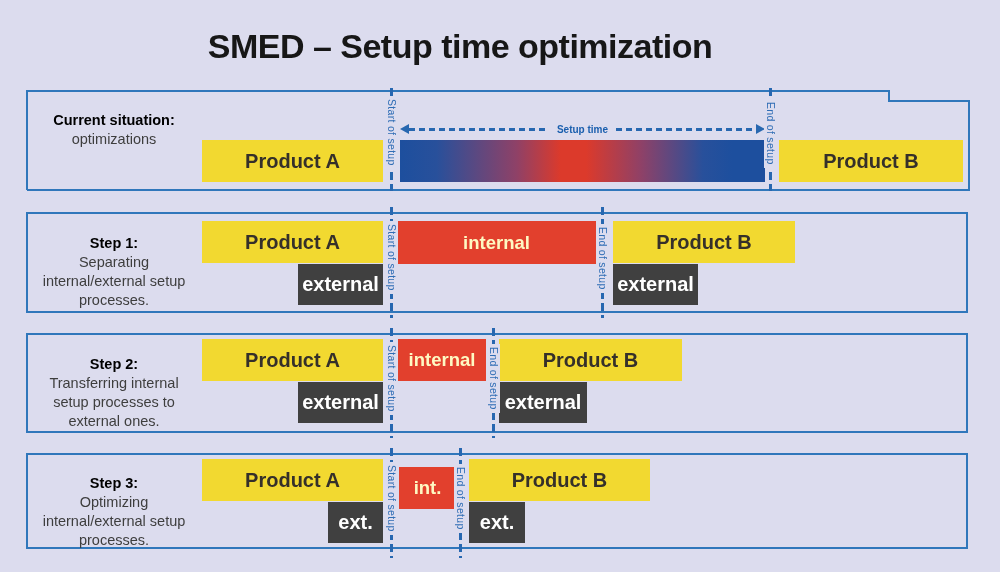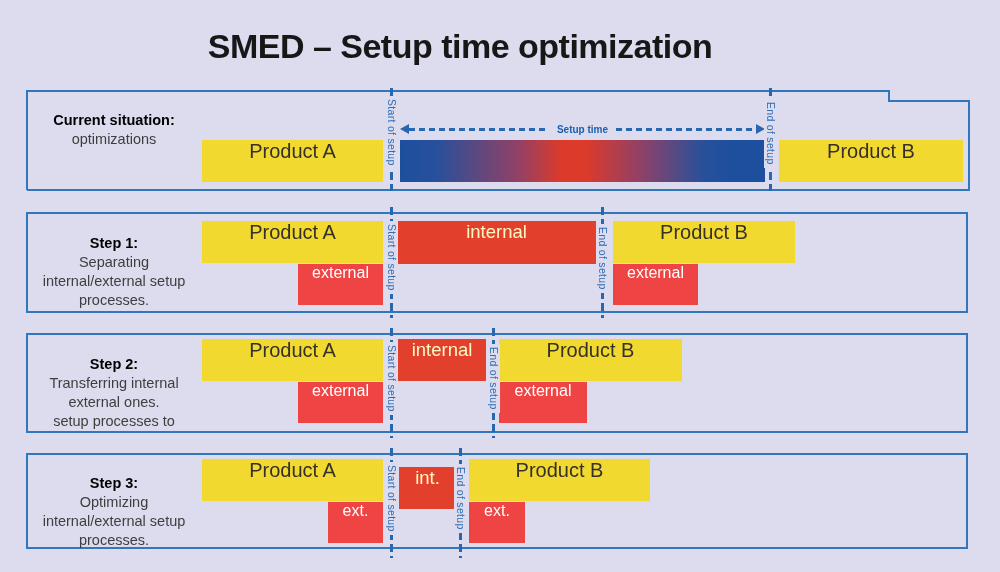--- a/index.html
+++ b/index.html
@@ -16,26 +16,26 @@
   .panel{
     position:absolute;left:26px;width:942px;
     border:2px solid #3077bb;background:transparent;box-sizing:border-box;
   }
   .desc{
     position:absolute;left:14px;width:200px;text-align:center;
     font-size:14.5px;line-height:19px;color:#3e3e3e;
   }
   .desc .hd{font-weight:700;color:#000000;}
   .box{
-    position:absolute;display:flex;justify-content:center;
-    box-sizing:border-box;z-index:3;
+    position:absolute;display:flex;align-items:center;justify-content:center;
+    box-sizing:border-box;z-index:3;font-weight:bold;
   }
   .yellow{background:#f2d930;color:#35302a;font-size:20px;}
   .red{background:#e2402d;color:#fef9c3;font-size:18.5px;}
-  .blue{background:#ef4444;color:#ffffff;font-size:16px;}
+  .blue{background:#404040;color:#ffffff;font-size:20px;}
   .grad{
     position:absolute;z-index:2;
     background:linear-gradient(90deg,#1d4f9e 0%,#28509b 10%,#8f4167 32%,
       #dc3a2b 44%,#dc3a2b 51%,#8f4167 66%,#28509b 83%,#1d4f9e 91%,#1d4f9e 100%);
   }
   .vline{
     position:absolute;width:3px;z-index:1;
     background:repeating-linear-gradient(180deg,#2767b0 0 8px,transparent 8px 12px);
   }
   .vlabel{
@@ -123,22 +123,22 @@
 <div class="box blue" style="left:613px;top:264px;width:85px;height:41px;">
   <span>external</span>
 </div>
 
 <div class="vlabel" style="left:385px;top:221px;">Start of setup</div>
 <div class="vlabel" style="left:596px;top:224px;">End of setup</div>
 
 <div class="desc" style="top:355px;">
   <div class="hd">Step 2:</div>
   <div>Transferring internal</div>
+  <div>setup processes to</div>
   <div>external ones.</div>
-  <div>setup processes to</div>
 </div>
 
 <div class="vline" style="left:390px;top:328px;height:110px;"></div>
 <div class="vline" style="left:492px;top:328px;height:110px;"></div>
 
 <div class="box yellow" style="left:202px;top:339px;width:181px;height:42px;">
   <span>Product A</span>
 </div>
 <div class="box blue" style="left:298px;top:382px;width:85px;height:41px;">
   <span>external</span>

